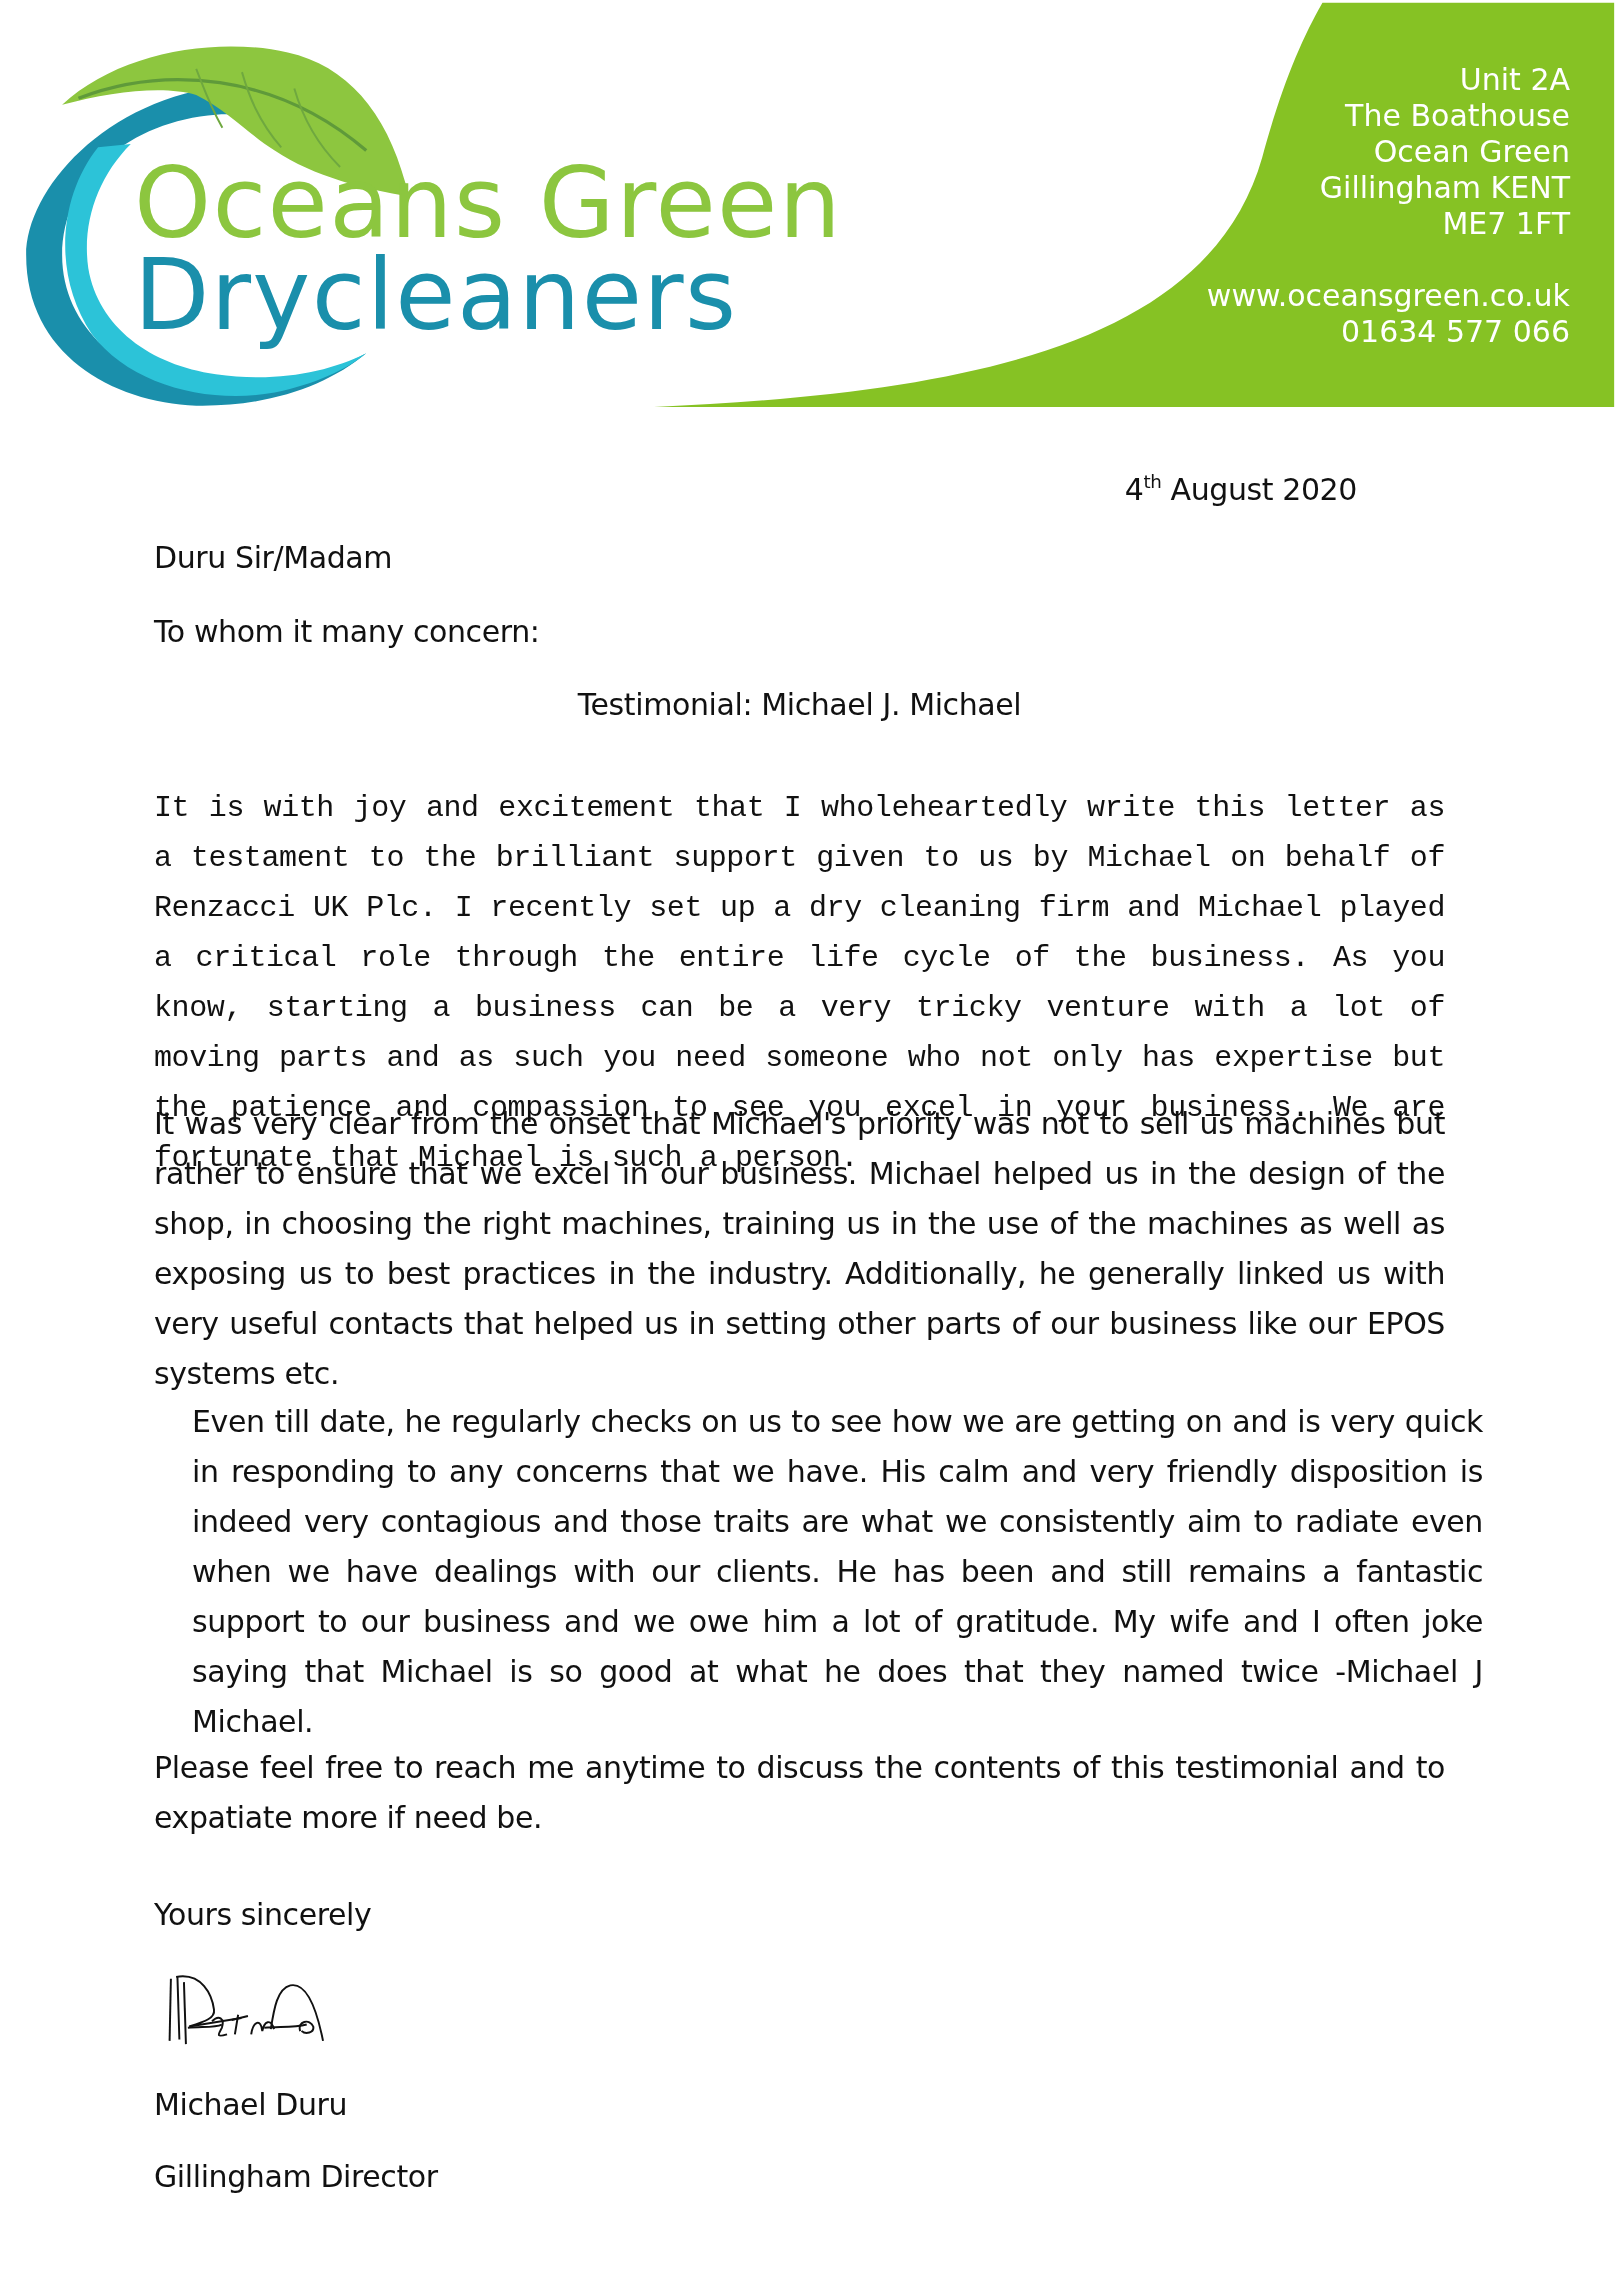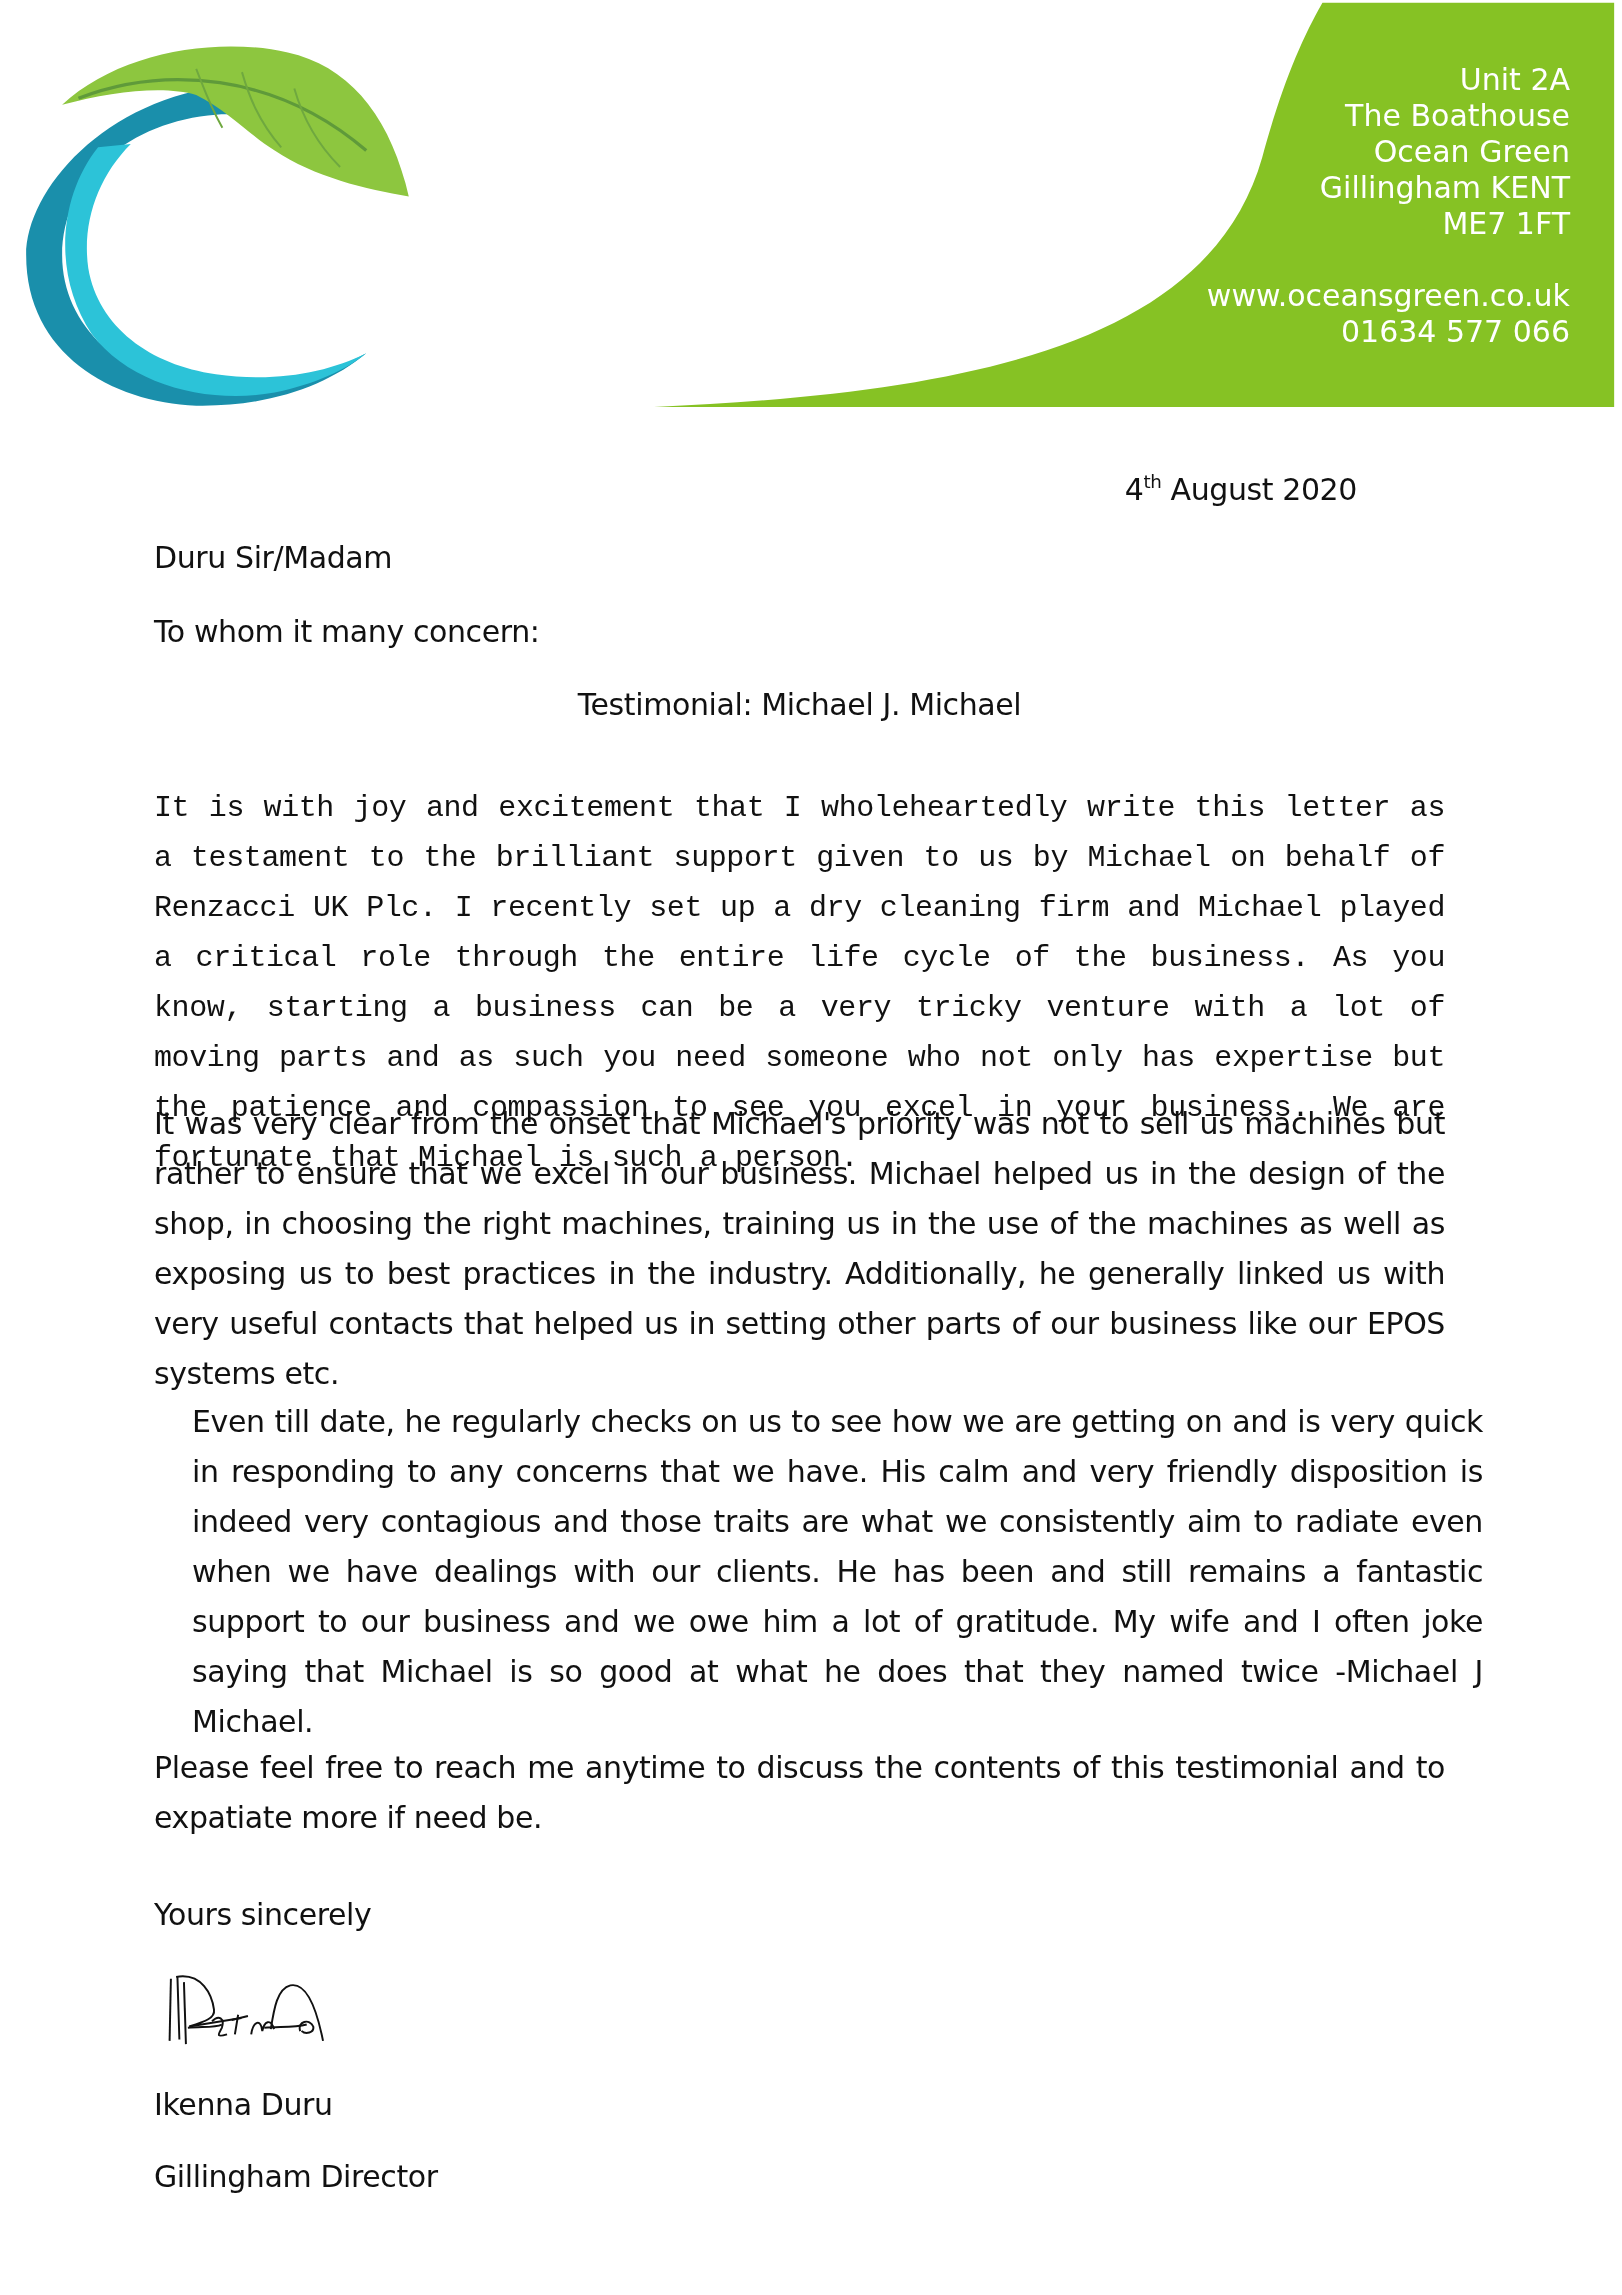--- a/index.html
+++ b/index.html
@@ -50,20 +50,24 @@
 
       <path d="M 95 160 C 180 80, 330 55, 440 80 C 530 100, 590 170, 620 280 L 625 300
                C 560 290, 480 270, 420 230 C 380 205, 350 170, 300 145 C 250 130, 170 140, 95 160 Z" fill="#8dc63f"></path>
       <path d="M 120 150 C 250 100, 420 110, 560 230" stroke="#5f9a3a" stroke-width="5" fill="none"></path>
       <path d="M 300 105 C 310 130, 320 160, 340 195" stroke="#6fa83f" stroke-width="3" fill="none"></path>
       <path d="M 370 110 C 380 145, 395 185, 430 225" stroke="#6fa83f" stroke-width="3" fill="none"></path>
       <path d="M 450 135 C 460 170, 480 215, 520 255" stroke="#6fa83f" stroke-width="3" fill="none"></path>
     </g>
   </svg>
 
+  <div class="brand">
+    <div class="brand-line1">Oceans Green</div>
+    <div class="brand-line2">Drycleaners</div>
+  </div>
 
   <div class="address">
     <div>Unit 2A</div>
     <div>The Boathouse</div>
     <div>Ocean Green</div>
     <div>Gillingham KENT</div>
     <div>ME7 1FT</div>
     <div class="gap"></div>
     <div>www.oceansgreen.co.uk</div>
     <div>01634 577 066</div>
@@ -92,15 +96,15 @@
     <path d="M 58 90 C 80 88, 100 90, 110 85" stroke="#111" stroke-width="3" fill="none"></path>
     <path d="M 95 80 C 105 70, 115 75, 110 90 C 105 100, 100 105, 118 100" stroke="#111" stroke-width="3" fill="none"></path>
     <path d="M 130 100 L 135 70 M 125 78 L 150 72" stroke="#111" stroke-width="3" fill="none"></path>
     <path d="M 155 100 C 158 80, 170 75, 172 95 C 175 80, 185 75, 190 92" stroke="#111" stroke-width="3" fill="none"></path>
     <path d="M 185 92 C 190 60, 195 30, 215 25 C 240 20, 255 60, 265 110" stroke="#111" stroke-width="3" fill="none"></path>
     <path d="M 175 90 C 200 88, 220 90, 240 85" stroke="#111" stroke-width="3" fill="none"></path>
     <path d="M 230 95 C 225 80, 245 75, 250 88 C 252 98, 238 100, 232 95" stroke="#111" stroke-width="3" fill="none"></path>
   </svg>
 </div>
 
-<div class="letter signer-name">Ikenna Duru</div>
+<div class="letter signer-name">Michael Duru</div>
 <div class="letter signer-title">Gillingham Director</div>
 
 
 </body></html>

